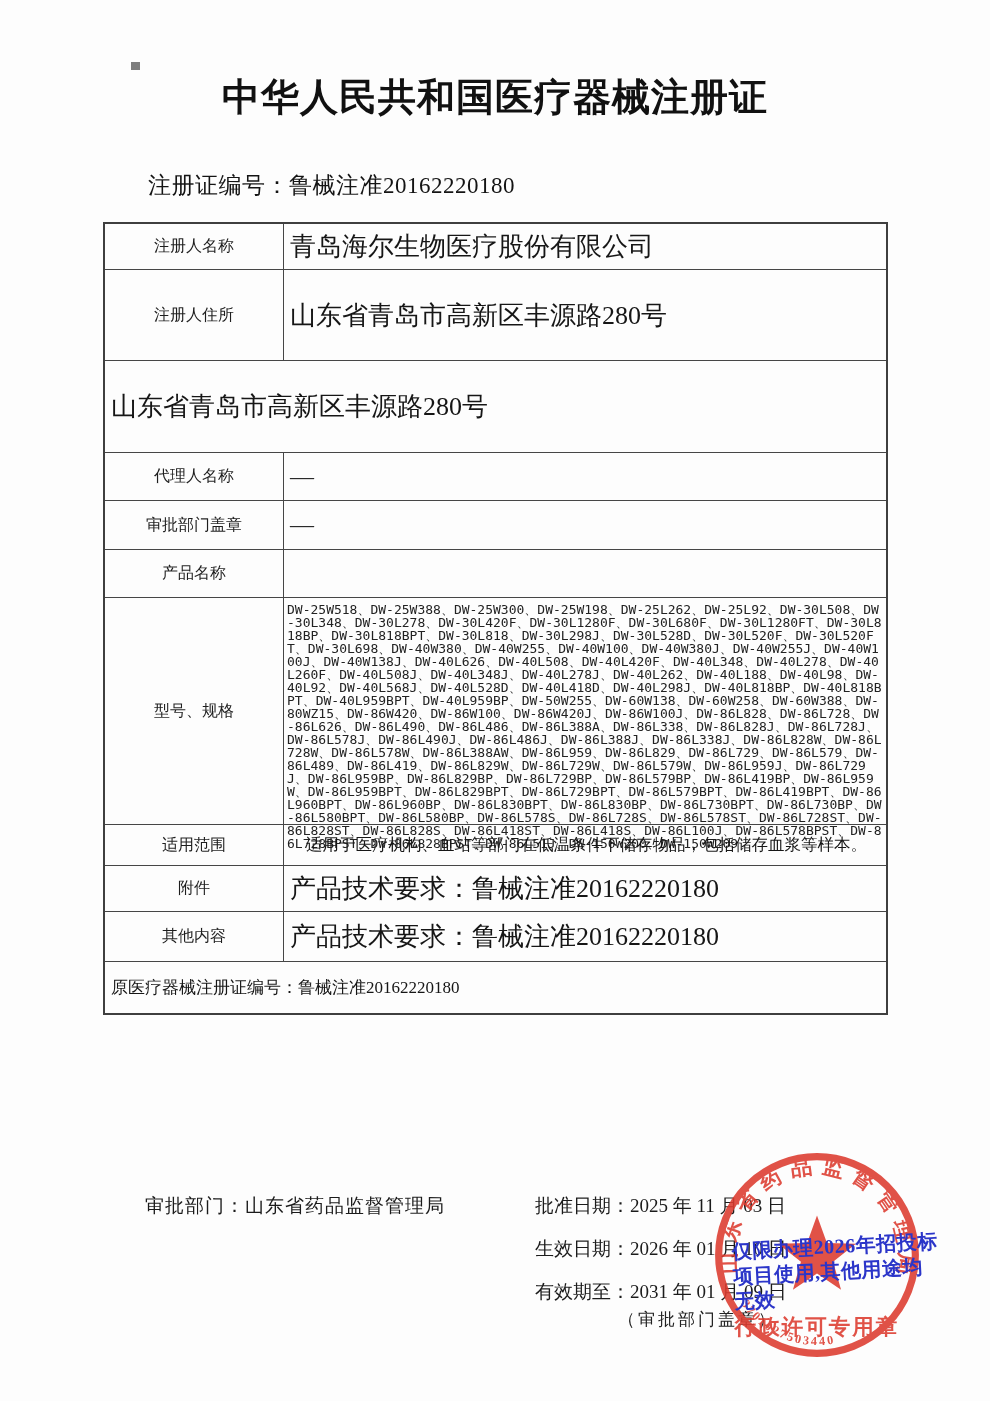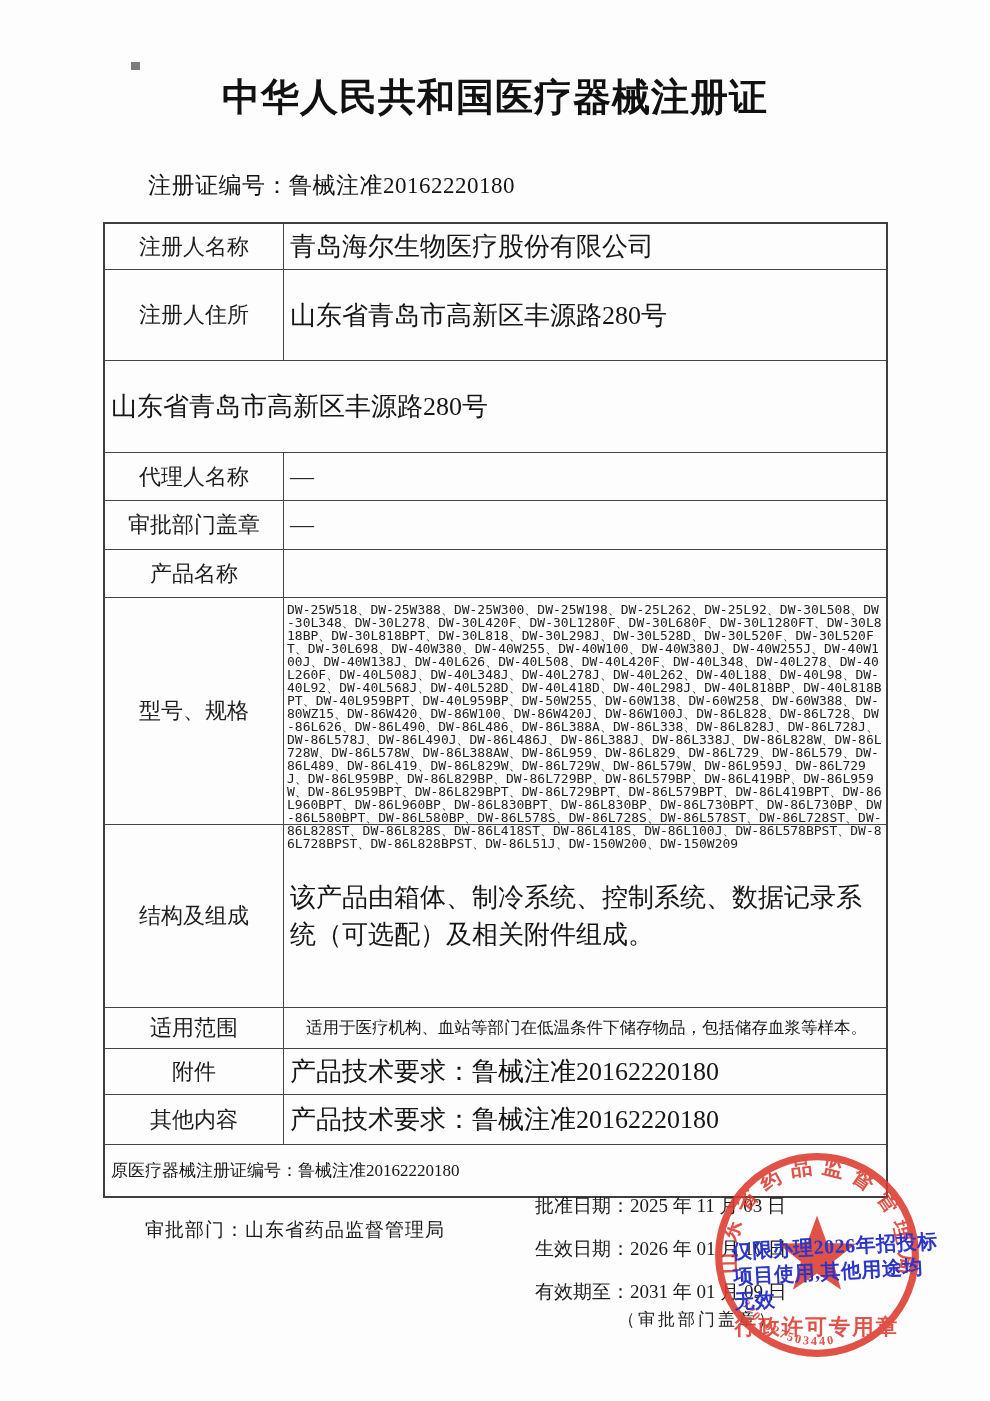--- a/index.html
+++ b/index.html
@@ -18,42 +18,42 @@
   }
   
   #cert-table{
     left:103px;top:222px;width:781px;border:2px solid #3f3f3f;background:transparent;
   }
   .row{display:flex;border-top:1.5px solid #464646;}
   .row:first-child{border-top:none;}
   .cell-label{
     width:178px;flex:0 0 178px;border-right:1.5px solid #464646;
     display:flex;align-items:center;justify-content:center;
-    font-size:22px;color:#1e1e1e;text-align:center;
+    font-size:16px;color:#1e1e1e;text-align:center;
   }
   .cell-value{
     flex:1;display:flex;align-items:center;padding:12px 6px;
     font-size:26px;color:#161616;
   }
   .r-a{height:45px}.r-b{height:90px}.r-c{height:91px}
   .r-d{height:47px}.r-e{height:48px}.r-f{height:47px}
   .r-g{height:226px}.r-h{height:182px}.r-i{height:40px}
   .r-j{height:45px}.r-k{height:49px}.r-l{height:51px}
   .v-dash{font-size:24px;align-items:flex-start;padding-top:10px;color:#2a2a2a;}
   .v-models{
     font-family:"DejaVu Sans Mono","Liberation Mono",monospace;
     font-size:13px;line-height:13px;align-items:flex-start;
     padding:5px 0 2px 3px;color:#222;word-break:break-all;letter-spacing:0px;
   }
   .v-structure{font-size:26px;line-height:37px;}
   .v-scope{font-size:16.5px;margin-left:16px;}
   .v-tech{font-size:26px;}
   .v-remark{font-size:17px;}
   
-  #approval-dept{left:145px;top:1193px;font-size:19px;letter-spacing:1px;margin-top:24px;}
+  #approval-dept{left:145px;top:1193px;font-size:19px;letter-spacing:1px;}
   .date-line{left:535px;font-size:19px;white-space:nowrap;}
   #date-approve{top:1193px;}
   #date-effective{top:1236px;}
   #date-expiry{top:1279px;}
   #seal-note{left:618px;top:1308px;font-size:17px;letter-spacing:3px;color:#222;}
   
   #stamp{left:712px;top:1148px;width:210px;height:214px;opacity:0.88;}
   #stamp svg{width:100%;height:100%;}
   
   #overlay-note{
@@ -89,24 +89,20 @@
   <div class="row r-e">
     <div class="cell-label">审批部门盖章</div>
     <div class="cell-value v-dash">—</div>
   </div>
   <div class="row r-f">
     <div class="cell-label">产品名称</div>
   </div>
   <div class="row r-g">
     <div class="cell-label">型号、规格</div>
     <div class="cell-value v-models">DW-25W518、DW-25W388、DW-25W300、DW-25W198、DW-25L262、DW-25L92、DW-30L508、DW-30L348、DW-30L278、DW-30L420F、DW-30L1280F、DW-30L680F、DW-30L1280FT、DW-30L818BP、DW-30L818BPT、DW-30L818、DW-30L298J、DW-30L528D、DW-30L520F、DW-30L520FT、DW-30L698、DW-40W380、DW-40W255、DW-40W100、DW-40W380J、DW-40W255J、DW-40W100J、DW-40W138J、DW-40L626、DW-40L508、DW-40L420F、DW-40L348、DW-40L278、DW-40L260F、DW-40L508J、DW-40L348J、DW-40L278J、DW-40L262、DW-40L188、DW-40L98、DW-40L92、DW-40L568J、DW-40L528D、DW-40L418D、DW-40L298J、DW-40L818BP、DW-40L818BPT、DW-40L959BPT、DW-40L959BP、DW-50W255、DW-60W138、DW-60W258、DW-60W388、DW-80WZ15、DW-86W420、DW-86W100、DW-86W420J、DW-86W100J、DW-86L828、DW-86L728、DW-86L626、DW-86L490、DW-86L486、DW-86L388A、DW-86L338、DW-86L828J、DW-86L728J、DW-86L578J、DW-86L490J、DW-86L486J、DW-86L388J、DW-86L338J、DW-86L828W、DW-86L728W、DW-86L578W、DW-86L388AW、DW-86L959、DW-86L829、DW-86L729、DW-86L579、DW-86L489、DW-86L419、DW-86L829W、DW-86L729W、DW-86L579W、DW-86L959J、DW-86L729J、DW-86L959BP、DW-86L829BP、DW-86L729BP、DW-86L579BP、DW-86L419BP、DW-86L959W、DW-86L959BPT、DW-86L829BPT、DW-86L729BPT、DW-86L579BPT、DW-86L419BPT、DW-86L960BPT、DW-86L960BP、DW-86L830BPT、DW-86L830BP、DW-86L730BPT、DW-86L730BP、DW-86L580BPT、DW-86L580BP、DW-86L578S、DW-86L728S、DW-86L578ST、DW-86L728ST、DW-86L828ST、DW-86L828S、DW-86L418ST、DW-86L418S、DW-86L100J、DW-86L578BPST、DW-86L728BPST、DW-86L828BPST、DW-86L51J、DW-150W200、DW-150W209</div>
-  </div>
-  <div class="row r-h">
-    <div class="cell-label">结构及组成</div>
-    <div class="cell-value v-structure">该产品由箱体、制冷系统、控制系统、数据记录系统（可选配）及相关附件组成。</div>
   </div>
   <div class="row r-i">
     <div class="cell-label">适用范围</div>
     <div class="cell-value v-scope">适用于医疗机构、血站等部门在低温条件下储存物品，包括储存血浆等样本。</div>
   </div>
   <div class="row r-j">
     <div class="cell-label">附件</div>
     <div class="cell-value v-tech">产品技术要求：鲁械注准20162220180</div>
   </div>
   <div class="row r-k">

